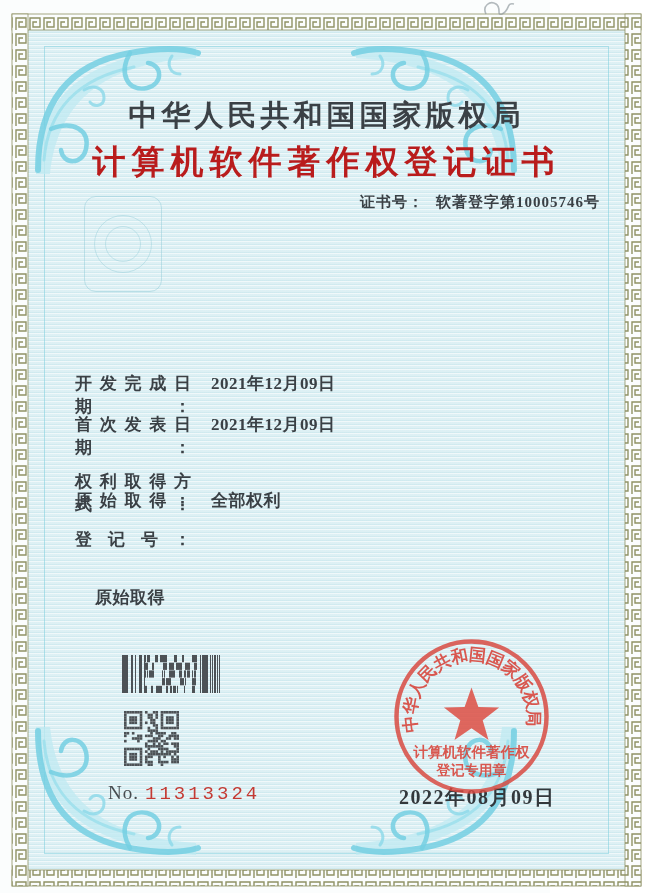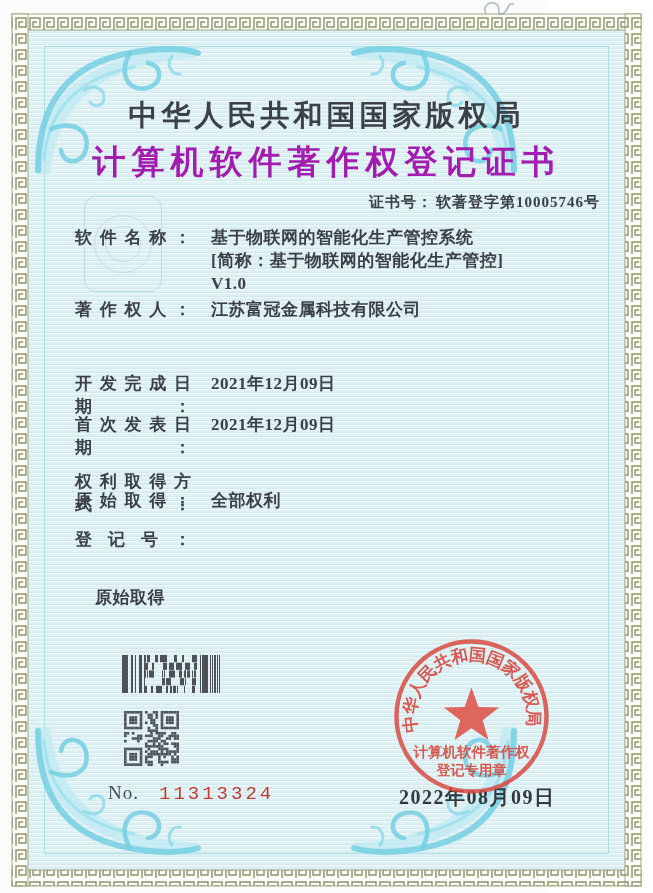--- a/index.html
+++ b/index.html
@@ -55,26 +55,26 @@
   
   .content { position: absolute; left: 0; top: 0; width: 653px; height: 893px; z-index: 4; color: #3a4045; }
   .issuer {
     position: absolute; left: 0; top: 96px; width: 653px;
     text-align: center; font-size: 29px; font-weight: 700;
     letter-spacing: 4px; color: #3b4146;
   }
   .cert-title {
     position: absolute; left: 0; top: 140px; width: 653px;
     text-align: center; font-size: 33px; font-weight: 700;
-    letter-spacing: 6px; color: #a21caf;
+    letter-spacing: 6px; color: #b91c1c;
   }
   .cert-no {
     position: absolute; right: 53px; top: 193px;
     font-size: 15px; font-weight: 600; letter-spacing: 1px;
-    display: flex; gap: 3px;
+    display: flex; gap: 12px;
   }
   .row { position: absolute; left: 75px; display: flex; font-size: 17px; font-weight: 600; }
   .row .lbl {
     width: 116px; flex: 0 0 116px;
     text-align: justify; text-align-last: justify;
     letter-spacing: 0;
   }
   .row .val { margin-left: 20px; letter-spacing: 0.5px; }
   .row .val .vline { line-height: 23px; }
   .row-name  { top: 226px; } .row-name .lbl { line-height: 23px; }
@@ -88,21 +88,21 @@
     position: absolute; left: 68px; top: 566px; width: 520px;
     font-size: 16.5px; font-weight: 600; line-height: 33px;
     text-indent: 2em; text-align: justify; letter-spacing: 0.5px;
   }
   .barcode-wrap { position: absolute; left: 122px; top: 655px; z-index: 4; }
   .qr-wrap     { position: absolute; left: 124px; top: 711px; z-index: 4; }
   .serial {
     position: absolute; left: 108px; top: 782px;
     font-size: 19px; color: #474c50; letter-spacing: 1px; z-index: 4;
   }
-  .serial .num { color: #c43a33; letter-spacing: 3px; margin-left: 20px; font-family: "Liberation Mono", "DejaVu Sans Mono", monospace; }
+  .serial .num { color: #c43a33; letter-spacing: 3px; margin-left: 6px; font-family: "Liberation Mono", "DejaVu Sans Mono", monospace; }
   .issue-date {
     position: absolute; left: 399px; top: 784px;
     font-size: 20px; font-weight: 700; letter-spacing: 1.5px;
     color: #33383c; z-index: 4;
   }
   .seal-wrap { position: absolute; left: 389px; top: 634px; width: 165px; height: 165px; z-index: 5; opacity: 0.9; }
   .staple { position: absolute; left: 480px; top: 0; z-index: 6; opacity: 0.65; }
 </style>
 </head>
 <body>
@@ -164,33 +164,21 @@
   <div class="content">
 
     <div class="issuer">中华人民共和国国家版权局</div>
     <div class="cert-title">计算机软件著作权登记证书</div>
 
     <div class="cert-no">
       <span>证书号：</span>
       <span>软著登字第10005746号</span>
     </div>
 
-    <div class="row row-name">
-      <span class="lbl">软件名称：</span>
-      <span class="val">
-        <div class="vline">基于物联网的智能化生产管控系统</div>
-        <div class="vline">[简称：基于物联网的智能化生产管控]</div>
-        <div class="vline">V1.0</div>
-      </span>
-    </div>
-
-    <div class="row row-holder">
-      <span class="lbl">著作权人：</span>
-      <span class="val">江苏富冠金属科技有限公司</span>
-    </div>
+
 
     <div class="row row-dev">
       <span class="lbl">开发完成日期：</span>
       <span class="val">2021年12月09日</span>
     </div>
 
     <div class="row row-pub">
       <span class="lbl">首次发表日期：</span>
       <span class="val">2021年12月09日</span>
     </div>

